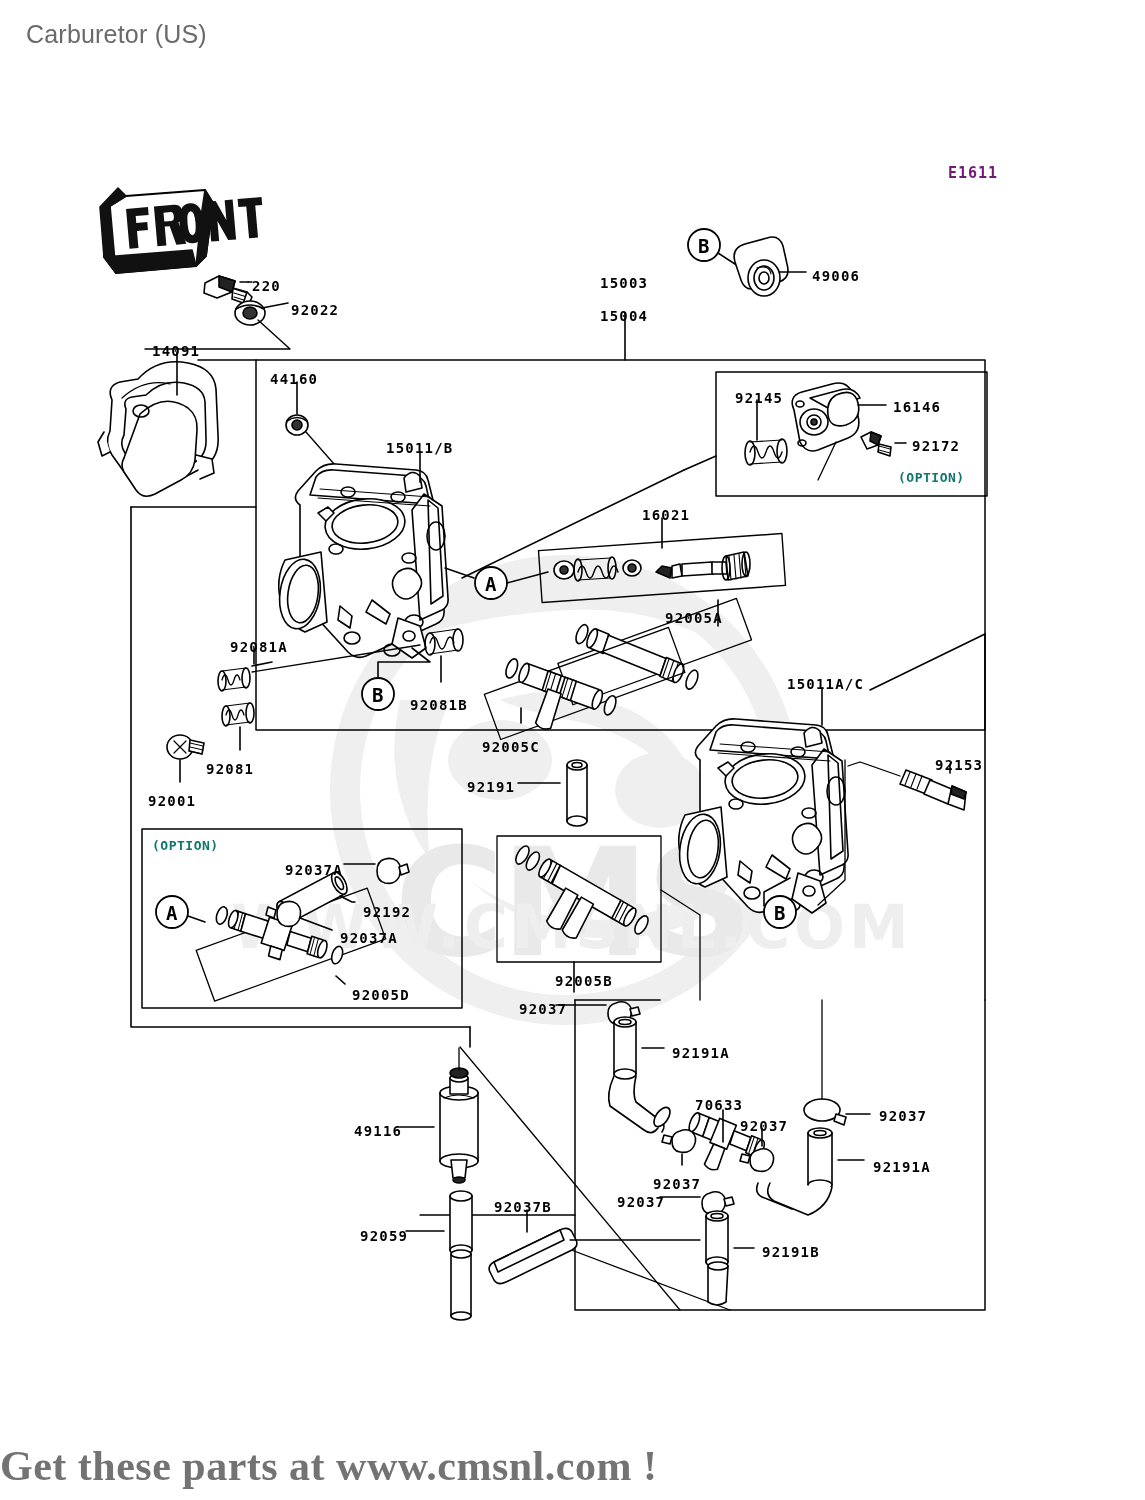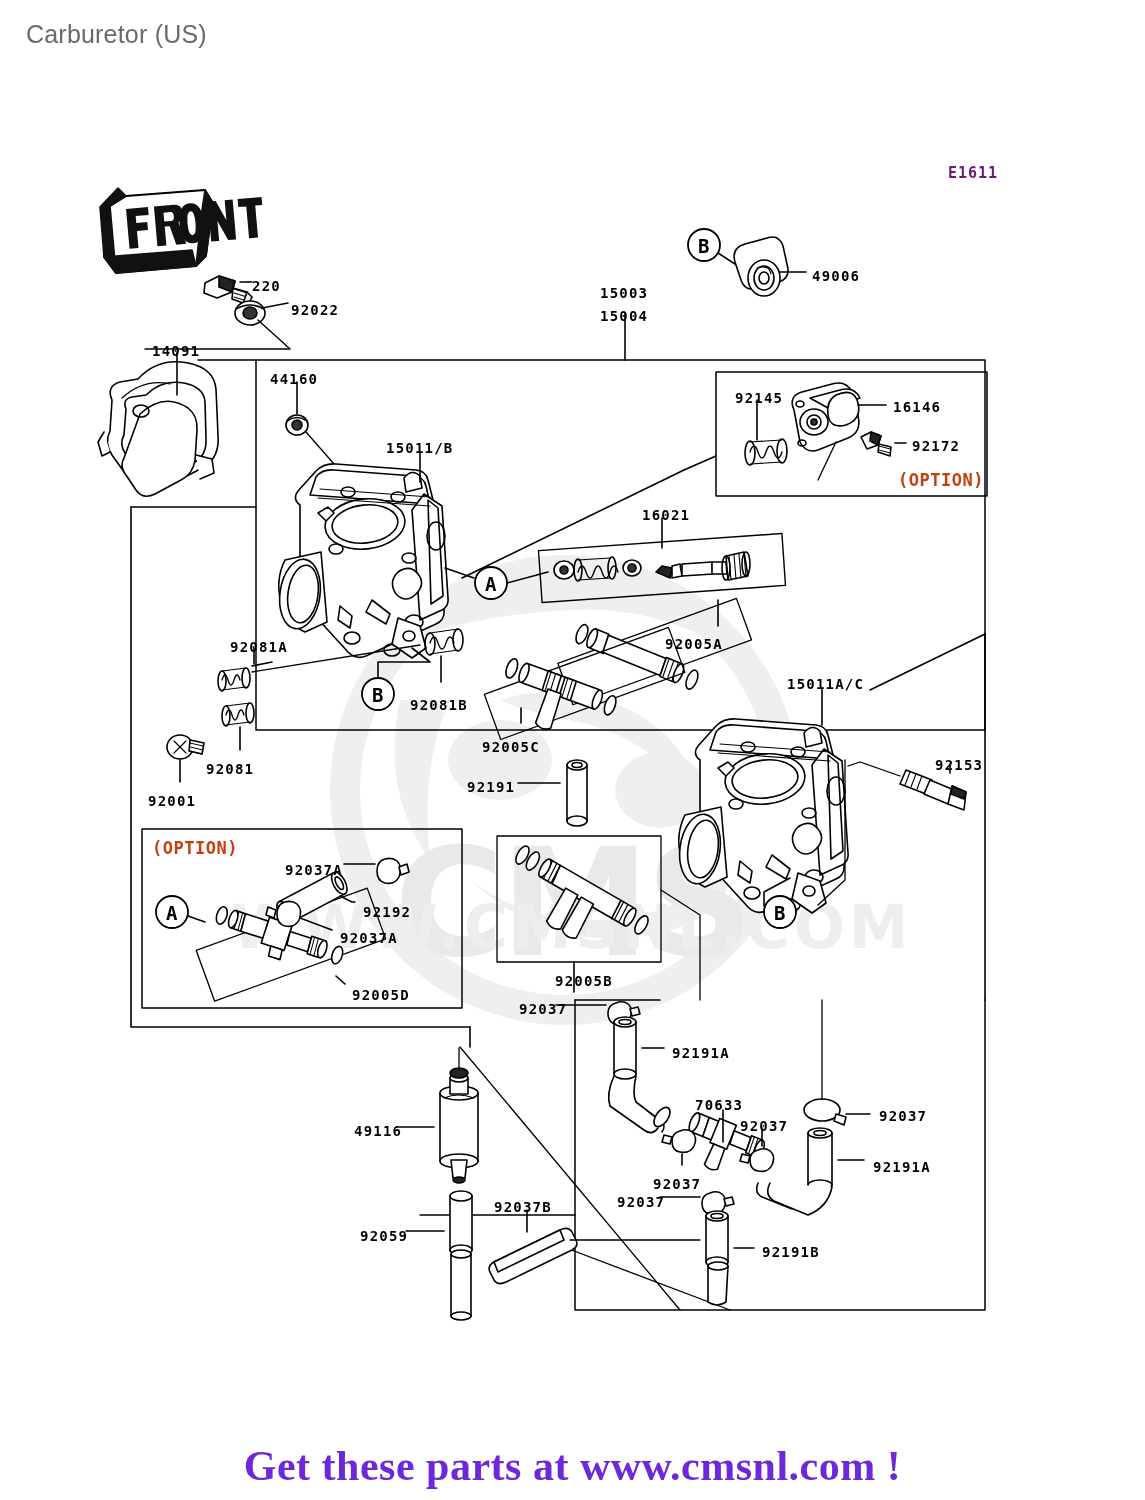--- a/index.html
+++ b/index.html
@@ -30,45 +30,45 @@
     font-family: "DejaVu Sans Mono", monospace;
     font-size: 15px;
     font-weight: bold;
     color: #701a75;
     letter-spacing: 1px;
   }
   #footer-banner {
     position: absolute;
     left: 0; top: 1442px;
     width: 1145px;
-    text-align: center;
+    text-align: left;
     font-family: "Liberation Serif", serif;
     font-weight: bold;
     font-size: 42px;
-    color: #6d28d9;
+    color: #737373;
     letter-spacing: 0.5px;
     white-space: nowrap;
   }
   
   .plabel {
     position: absolute;
     font-family: "DejaVu Sans Mono", monospace;
     font-size: 14px;
     font-weight: bold;
     color: #000;
     letter-spacing: 1.2px;
     white-space: nowrap;
     line-height: 20px;
   }
   .optlabel {
     position: absolute;
     font-family: "DejaVu Sans Mono", monospace;
-    font-size: 17px;
+    font-size: 13px;
     font-weight: bold;
-    color: #c2410c;
+    color: #0f766e;
     letter-spacing: 0.5px;
     white-space: nowrap;
   }
   svg.overlay {
     position: absolute;
     left: 0; top: 0;
     width: 1145px; height: 1500px;
     pointer-events: none;
   }
   .wm { pointer-events: none; }
@@ -597,29 +597,29 @@
   <div class="plabel" style="left:485px; top:574px; font-size:19px; letter-spacing:0;">A</div>
   <div class="plabel" style="left:372px; top:685px; font-size:19px; letter-spacing:0;">B</div>
   <div class="plabel" style="left:774px; top:903px; font-size:19px; letter-spacing:0;">B</div>
   <div class="plabel" style="left:166px; top:903px; font-size:19px; letter-spacing:0;">A</div>
 
   <div id="part-labels">
       <div class="plabel" style="left: 252px; top: 276px;">220</div>
       <div class="plabel" style="left: 291px; top: 300px;">92022</div>
       <div class="plabel" style="left: 152px; top: 341px;">14091</div>
       <div class="plabel" style="left: 270px; top: 369px;">44160</div>
-      <div class="plabel" style="left: 600px; top: 283px; text-align: center;">15003</div>
+      <div class="plabel" style="left: 600px; top: 273px; text-align: center;">15003</div>
       <div class="plabel" style="left: 600px; top: 306px;">15004</div>
       <div class="plabel" style="left: 812px; top: 266px;">49006</div>
       <div class="plabel" style="left: 735px; top: 388px;">92145</div>
       <div class="plabel" style="left: 893px; top: 397px;">16146</div>
       <div class="plabel" style="left: 912px; top: 436px;">92172</div>
       <div class="plabel" style="left: 386px; top: 438px;">15011/B</div>
       <div class="plabel" style="left: 642px; top: 505px;">16021</div>
-      <div class="plabel" style="left: 665px; top: 608px; margin-top: 26px;">92005A</div>
+      <div class="plabel" style="left: 665px; top: 608px;">92005A</div>
       <div class="plabel" style="left: 230px; top: 637px;">92081A</div>
       <div class="plabel" style="left: 410px; top: 695px;">92081B</div>
       <div class="plabel" style="left: 206px; top: 759px; text-align: center;">92081</div>
       <div class="plabel" style="left: 148px; top: 791px;">92001</div>
       <div class="plabel" style="left: 482px; top: 737px;">92005C</div>
       <div class="plabel" style="left: 467px; top: 777px;">92191</div>
       <div class="plabel" style="left: 787px; top: 674px;">15011A/C</div>
       <div class="plabel" style="left: 935px; top: 755px;">92153</div>
       <div class="plabel" style="left: 285px; top: 860px;">92037A</div>
       <div class="plabel" style="left: 363px; top: 902px;">92192</div>

